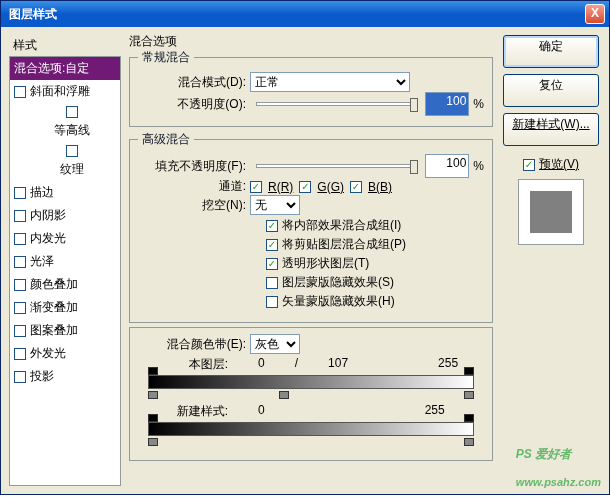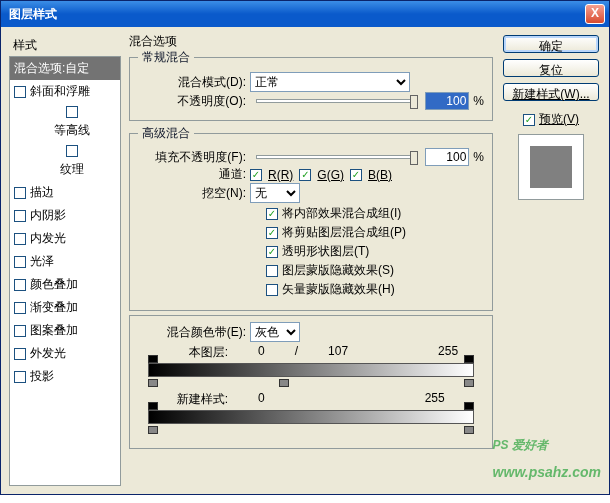--- a/index.html
+++ b/index.html
@@ -8,49 +8,49 @@
 .titlebar { height: 26px; background: linear-gradient(to bottom, #3b8ee6 0%, #0a5acb 50%, #0a5acb 100%); display: flex; align-items: center; justify-content: space-between; padding: 0 4px; }
 .titlebar .title { color: #fff; font-weight: bold; padding-left: 4px; }
 .closex { width: 20px; height: 20px; background: linear-gradient(to bottom,#f5a091,#d84b2f); border: 1px solid #fff; border-radius: 3px; color: #fff; text-align: center; line-height: 16px; font-weight: bold; cursor: pointer; }
 .body { display: flex; padding: 8px; gap: 8px; position: relative; }
 .col-left { width: 112px; }
 .col-mid { flex: 1; }
 .col-right { width: 100px; display: flex; flex-direction: column; align-items: center; gap: 6px; }
 .styles-label { padding: 2px 4px; }
 .styles-list { border: 1px solid #919b9c; background: #fff; height: 430px; overflow: hidden; }
 .style-item { padding: 3px 4px; display: flex; align-items: center; gap: 4px; }
-.style-item.selected { background: #737373; color: #fff; }
+.style-item.selected { background: #701a75; color: #fff; }
 .style-item.child { padding-left: 18px; flex-direction: column; }
 .chk { width: 12px; height: 12px; border: 1px solid #1c5180; background: #fff; display: inline-flex; align-items: center; justify-content: center; font-size: 10px; color: #21a121; }
 .chk.checked::after { content: "✓"; }
 fieldset { border: 1px solid #919b9c; margin: 4px 0; padding: 6px 8px 10px; }
 legend { padding: 0 4px; color: #0f172a; font-weight: normal; }
 .row { display: flex; align-items: center; margin: 0 0; gap: 4px; }
 .lbl-r { width: 108px; text-align: right; }
 select { border: 1px solid #7f9db9; background: #fff; height: 20px; }
 select.wide { width: 160px; }
 select.small { width: 50px; }
 .slider { flex: 1; height: 4px; background: #fff; border: 1px solid #919b9c; position: relative; margin: 0 6px; }
 .slider .thumb { position: absolute; top: -5px; width: 8px; height: 14px; background: #ece9d8; border: 1px solid #646464; }
-.num { width: 44px; height: 18px; border: 1px solid #7f9db9; background: #fff; text-align: right; padding: 1px 20px; }
+.num { width: 44px; height: 24px; border: 1px solid #7f9db9; background: #fff; text-align: right; padding: 1px 20px; }
 .num.hl { background: #316ac5; color: #fff; }
 .chkrow { display: flex; align-items: center; gap: 4px; margin: 2px 0 2px 128px; }
 .chrow { display: flex; align-items: center; gap: 6px; }
-.btn { width: 96px; height: 18px; border: 1px solid #003c74; background: linear-gradient(to bottom,#fff,#ece9d8); text-align: center; line-height: 20px; border-radius: 3px; cursor: pointer; }
+.btn { width: 96px; height: 33px; border: 1px solid #003c74; background: linear-gradient(to bottom,#fff,#ece9d8); text-align: center; line-height: 20px; border-radius: 3px; cursor: pointer; }
 .btn.primary { box-shadow: inset 0 0 0 2px #b8d6fb; }
 .preview { width: 66px; height: 66px; border: 1px solid #919b9c; background: #fff; display: flex; align-items: center; justify-content: center; }
 .preview-inner { width: 42px; height: 42px; background: #808080; }
 .section-label { position: absolute; top: 6px; left: 128px; }
 .grad-track { height: 14px; background: linear-gradient(to right,#000,#fff); border: 1px solid #555; position: relative; margin: 2px 10px 14px; }
 .grad-track .mk-top { position:absolute; top:-9px; width:10px; height:8px; background:#000; border:1px solid #333;}
 .grad-track .mk-bot { position:absolute; bottom:-11px; width:10px; height:8px; background:#888; border:1px solid #333;}
 .blend-vals { display:flex; gap:30px; margin:2px 10px; }
 .underline { text-decoration: underline; }
-.watermark { position:absolute; right:8px; bottom:11px; font-size:24px; font-style:italic; font-weight:bold; color:#2ca43e; opacity:0.7; pointer-events:none;}
-.watermark small{font-size:14px;color:#2ca43e;}
+.watermark { position:absolute; right:8px; bottom:2px; font-size:24px; font-style:italic; font-weight:bold; color:#2ca43e; opacity:0.7; pointer-events:none;}
+.watermark small{font-size:11px;color:#2ca43e;}
 </style>
 </head>
 <body>
 
 <div class="window">
   <div class="titlebar">
     <span class="title">图层样式</span>
     <div class="closex">X</div>
   </div>
   <div class="body">

